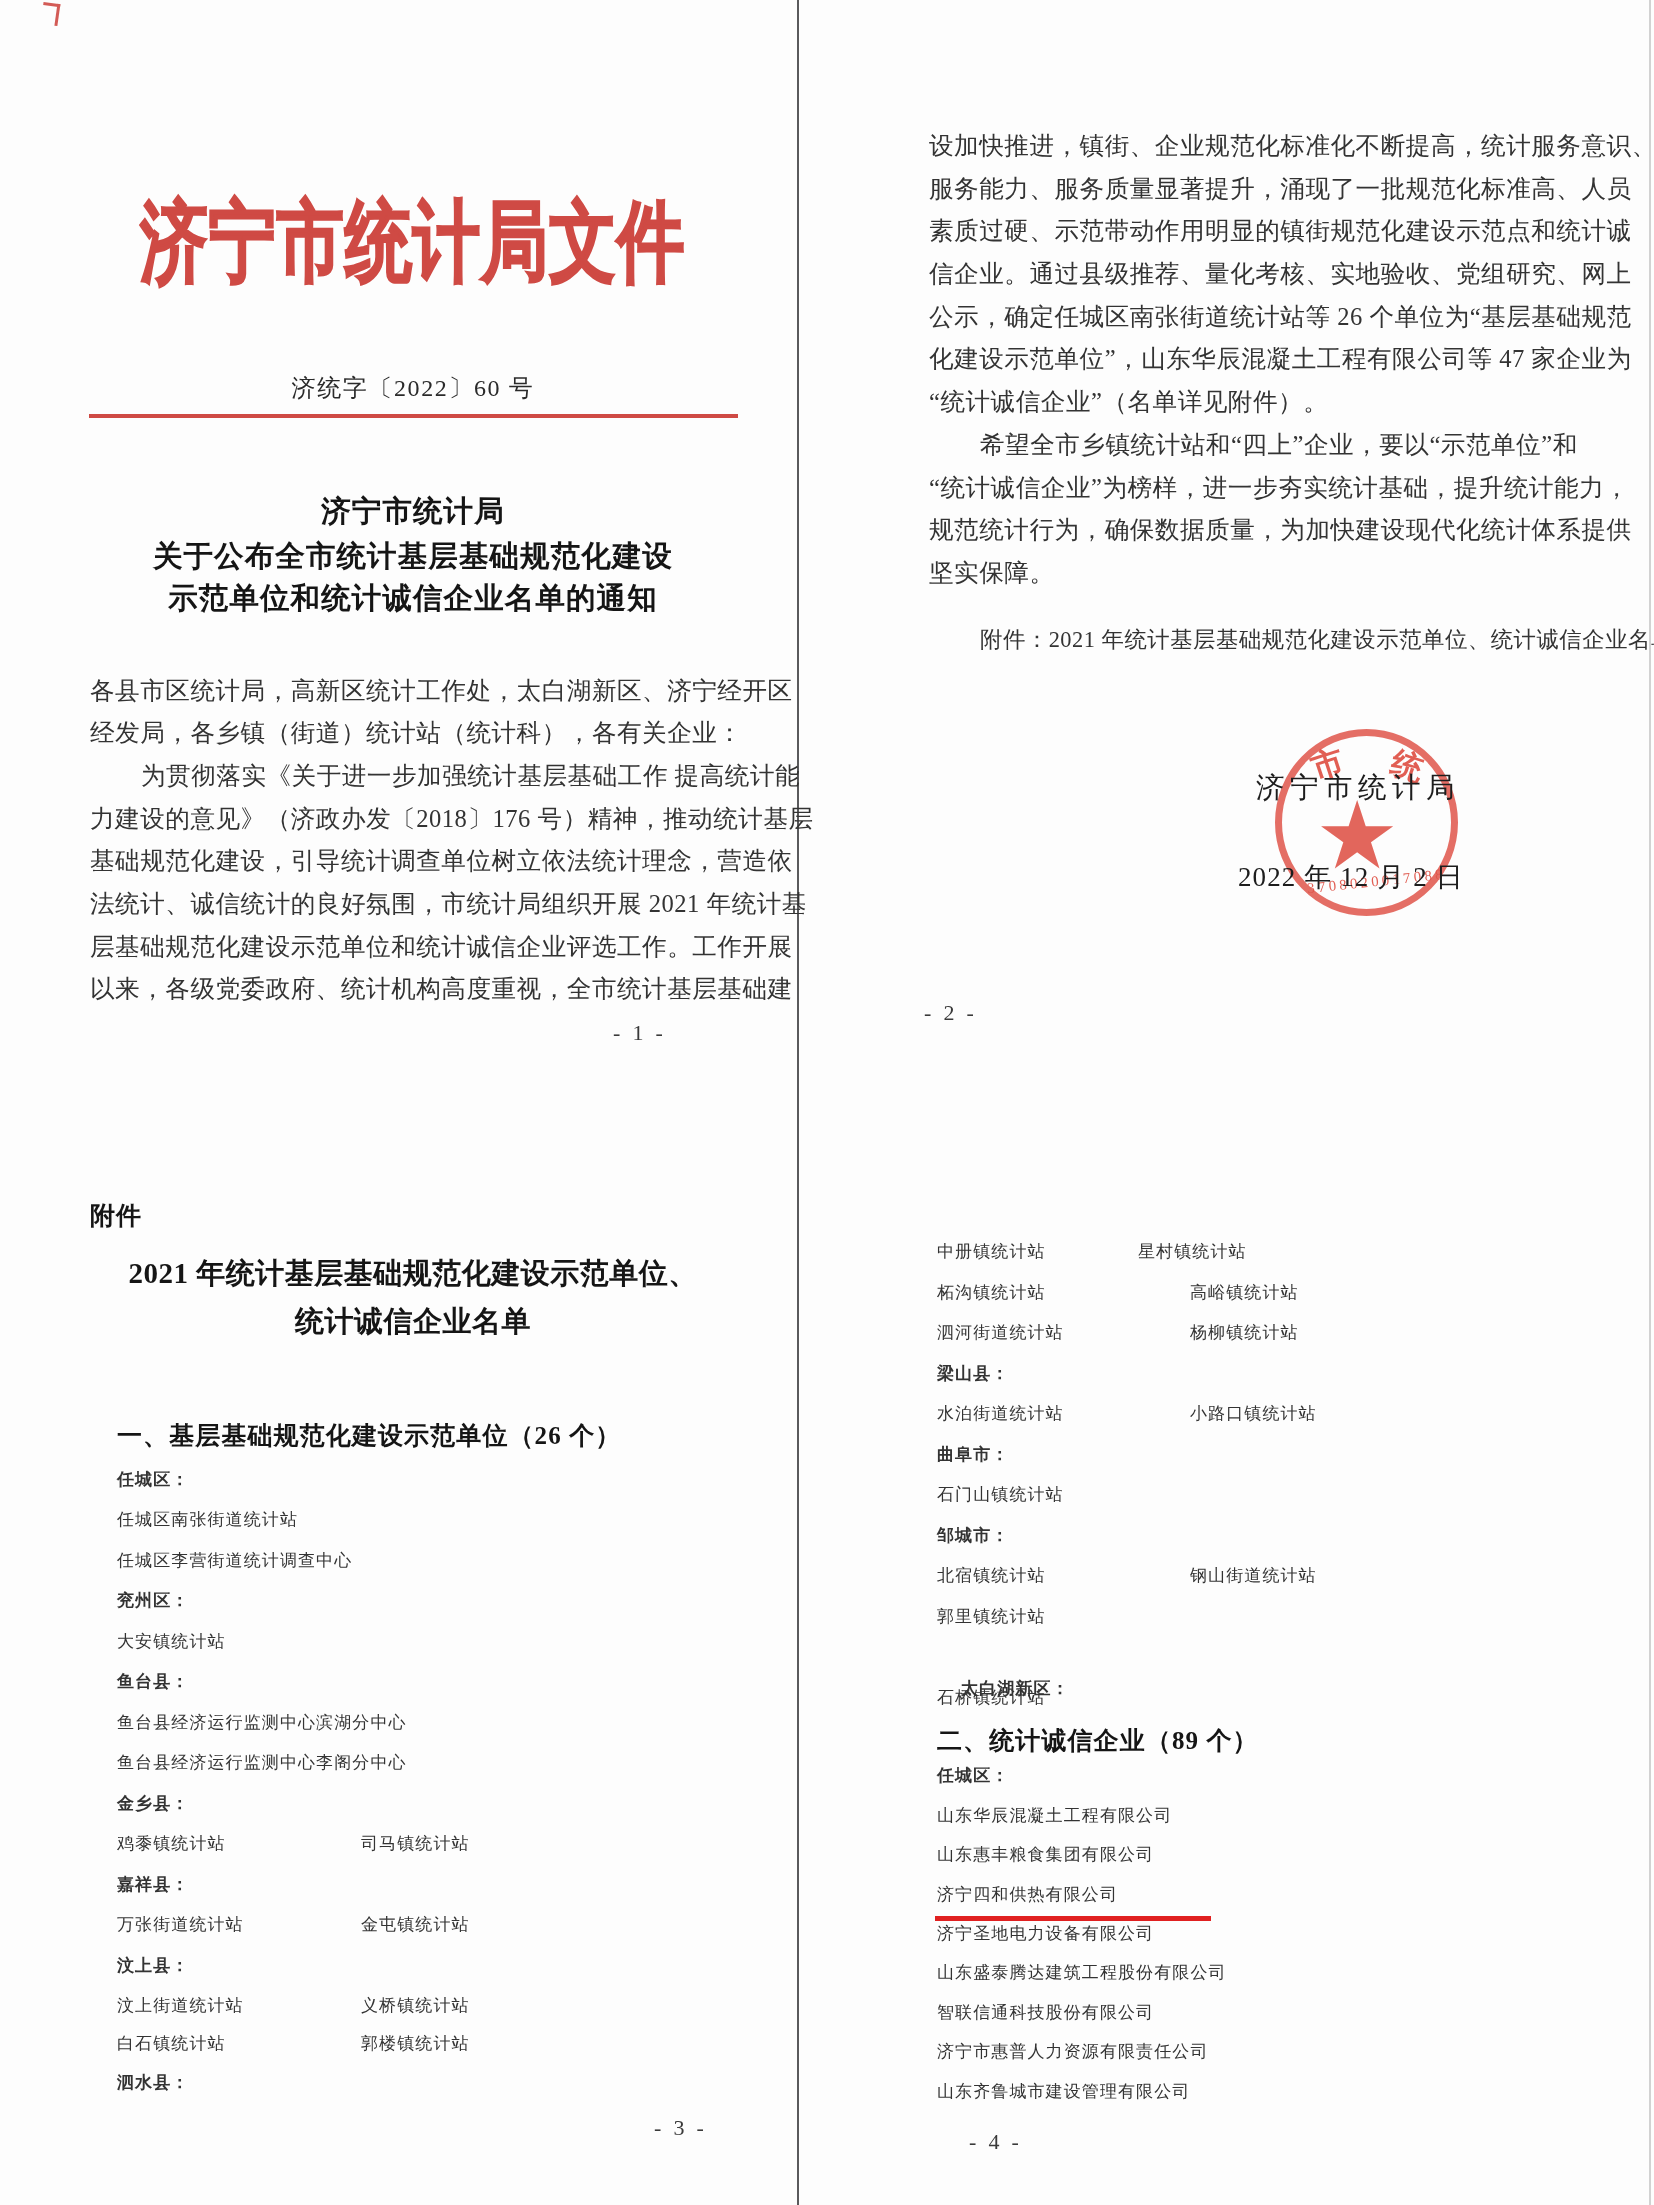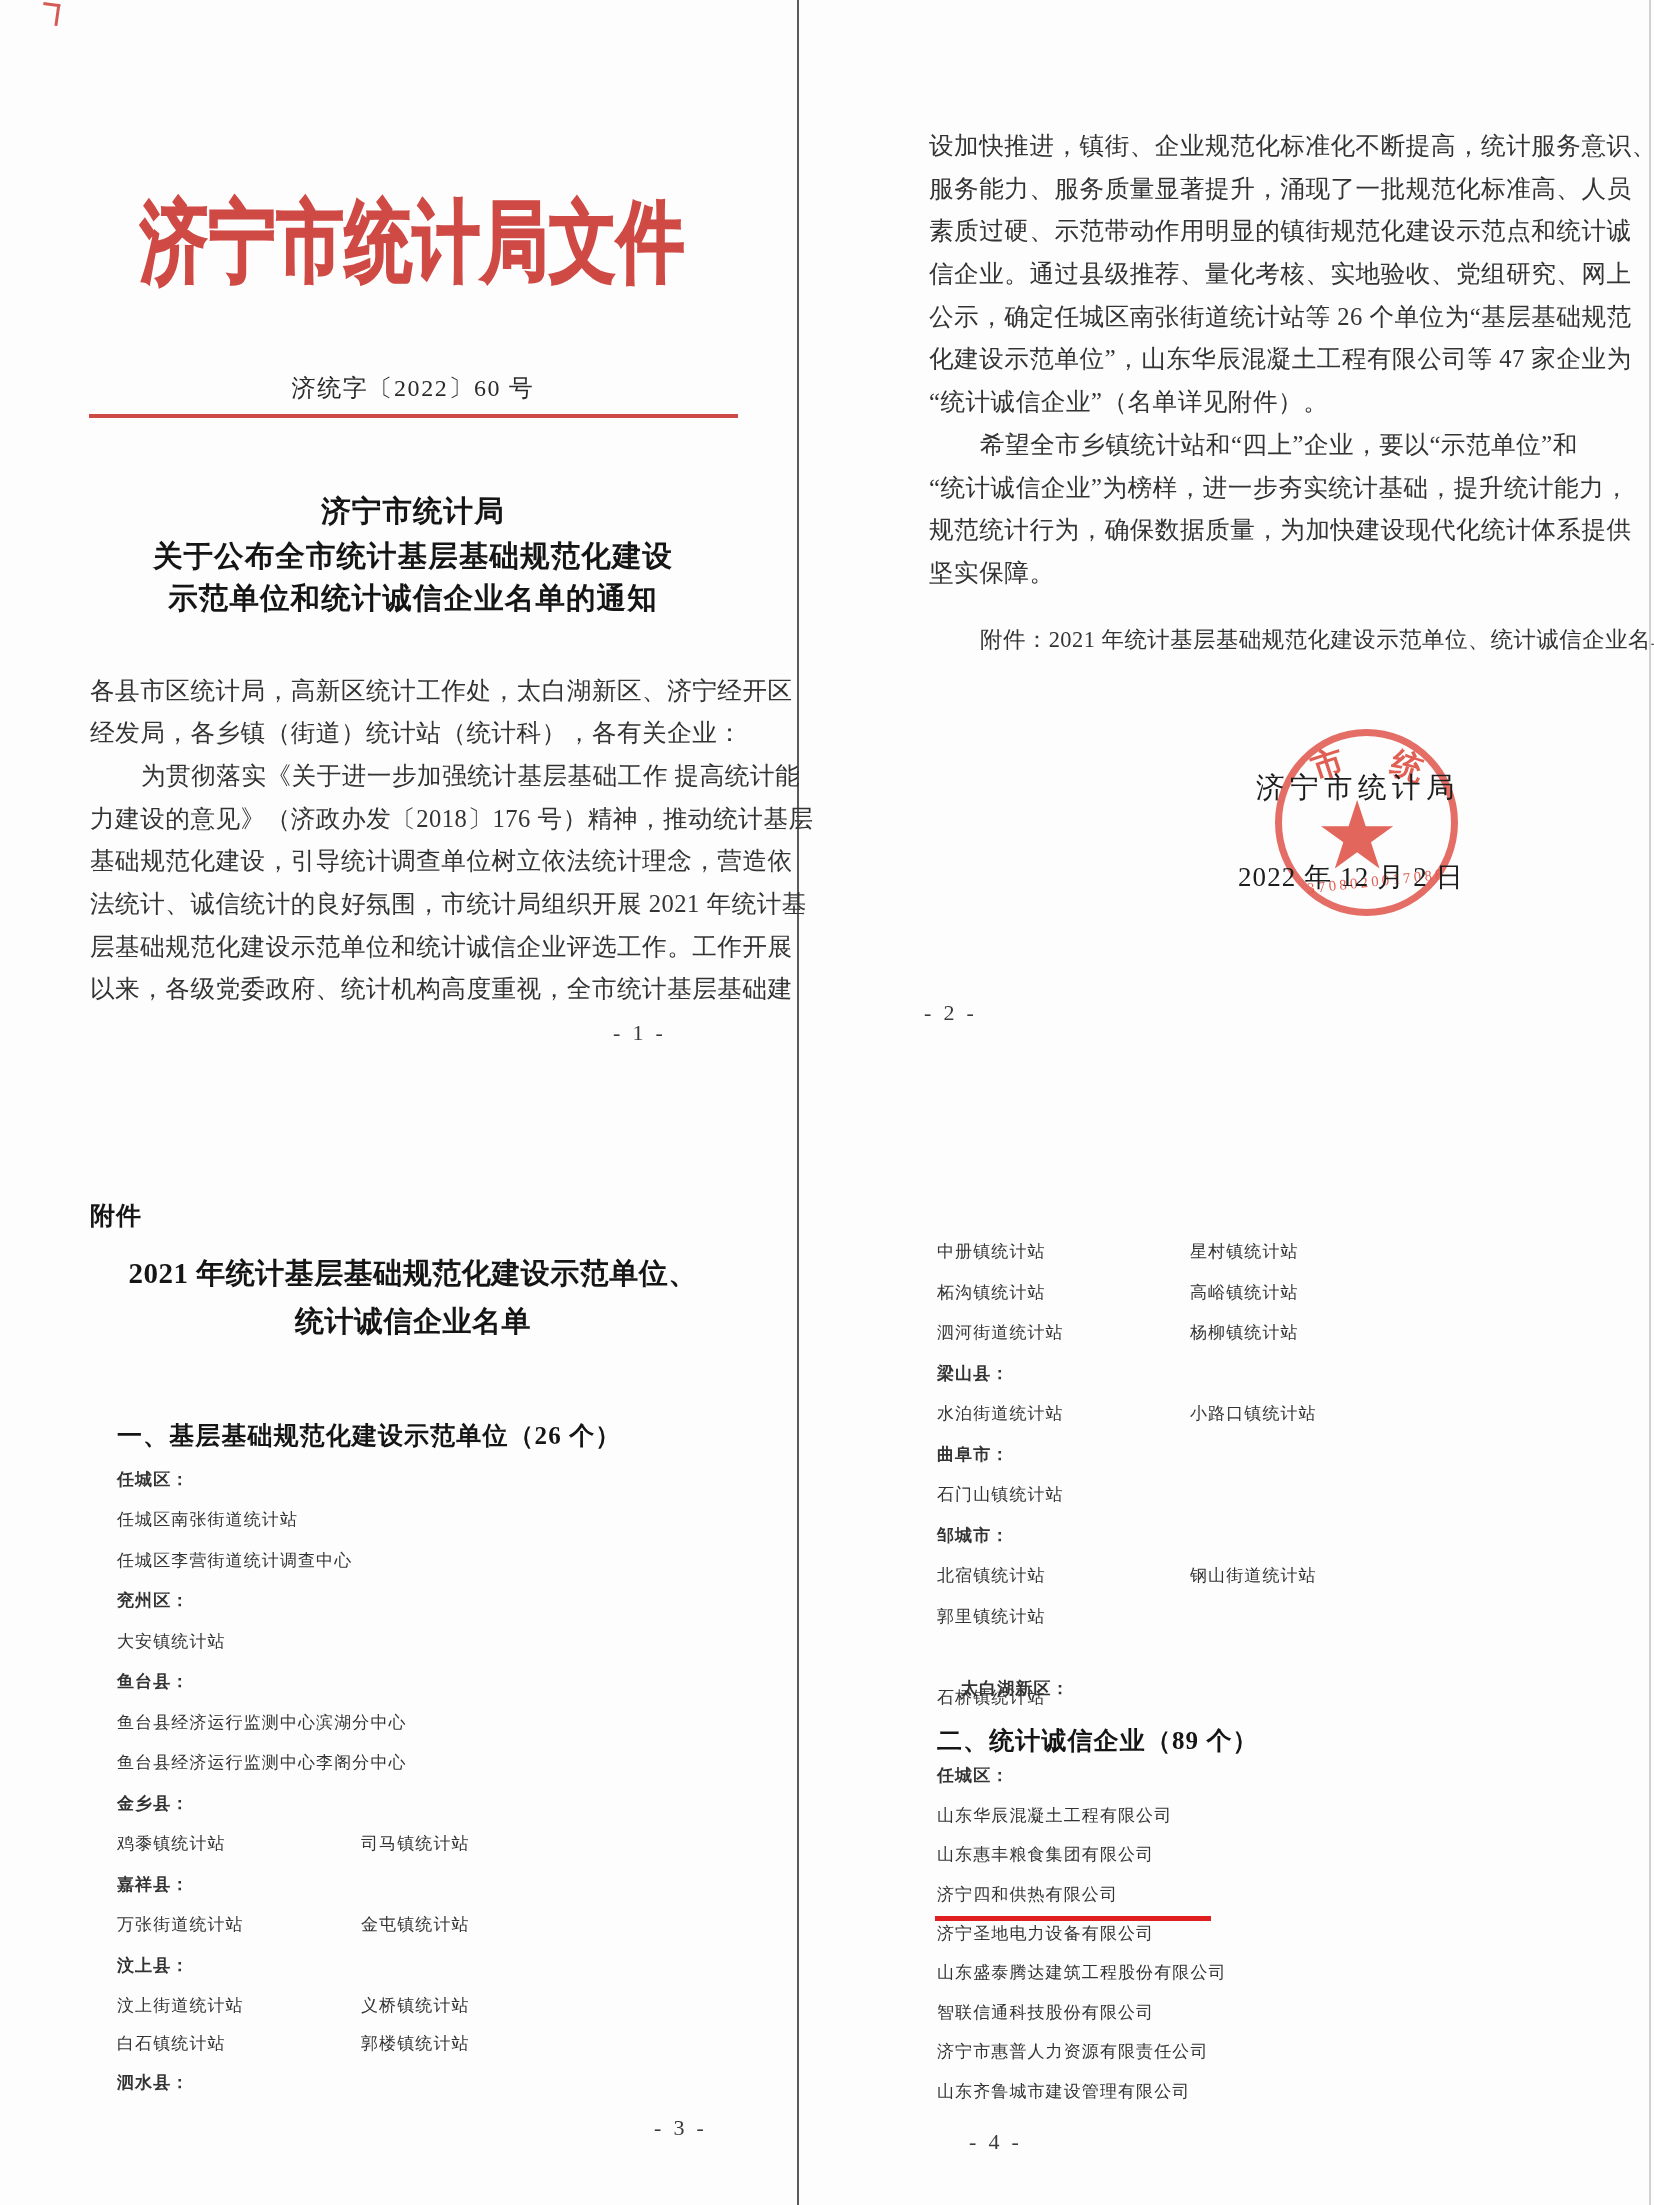--- a/index.html
+++ b/index.html
@@ -133,21 +133,21 @@
     <div class="abs list-line" style="left:361px;top:1997px;">义桥镇统计站</div>
     <div class="abs list-line" style="left:117px;top:2035px;">白石镇统计站</div>
     <div class="abs list-line" style="left:361px;top:2035px;">郭楼镇统计站</div>
     <div class="abs list-line bold" style="left:117px;top:2074px;">泗水县：</div>
 
     <div class="abs page-no" style="left:654px;top:2117px;">- 3 -</div>
   </div>
 
   <div>
     <div class="abs list-line" style="left:937px;top:1243px;">中册镇统计站</div>
-    <div class="abs list-line" style="left:1190px;top:1243px;">星村镇统计站</div>
+    <div class="abs list-line" style="left:1138px;top:1243px;">星村镇统计站</div>
     <div class="abs list-line" style="left:937px;top:1284px;">柘沟镇统计站</div>
     <div class="abs list-line" style="left:1190px;top:1284px;">高峪镇统计站</div>
     <div class="abs list-line" style="left:937px;top:1324px;">泗河街道统计站</div>
     <div class="abs list-line" style="left:1190px;top:1324px;">杨柳镇统计站</div>
     <div class="abs list-line bold" style="left:937px;top:1365px;">梁山县：</div>
     <div class="abs list-line" style="left:937px;top:1405px;">水泊街道统计站</div>
     <div class="abs list-line" style="left:1190px;top:1405px;">小路口镇统计站</div>
     <div class="abs list-line bold" style="left:937px;top:1446px;">曲阜市：</div>
     <div class="abs list-line" style="left:937px;top:1486px;">石门山镇统计站</div>
     <div class="abs list-line bold" style="left:937px;top:1527px;">邹城市：</div>

